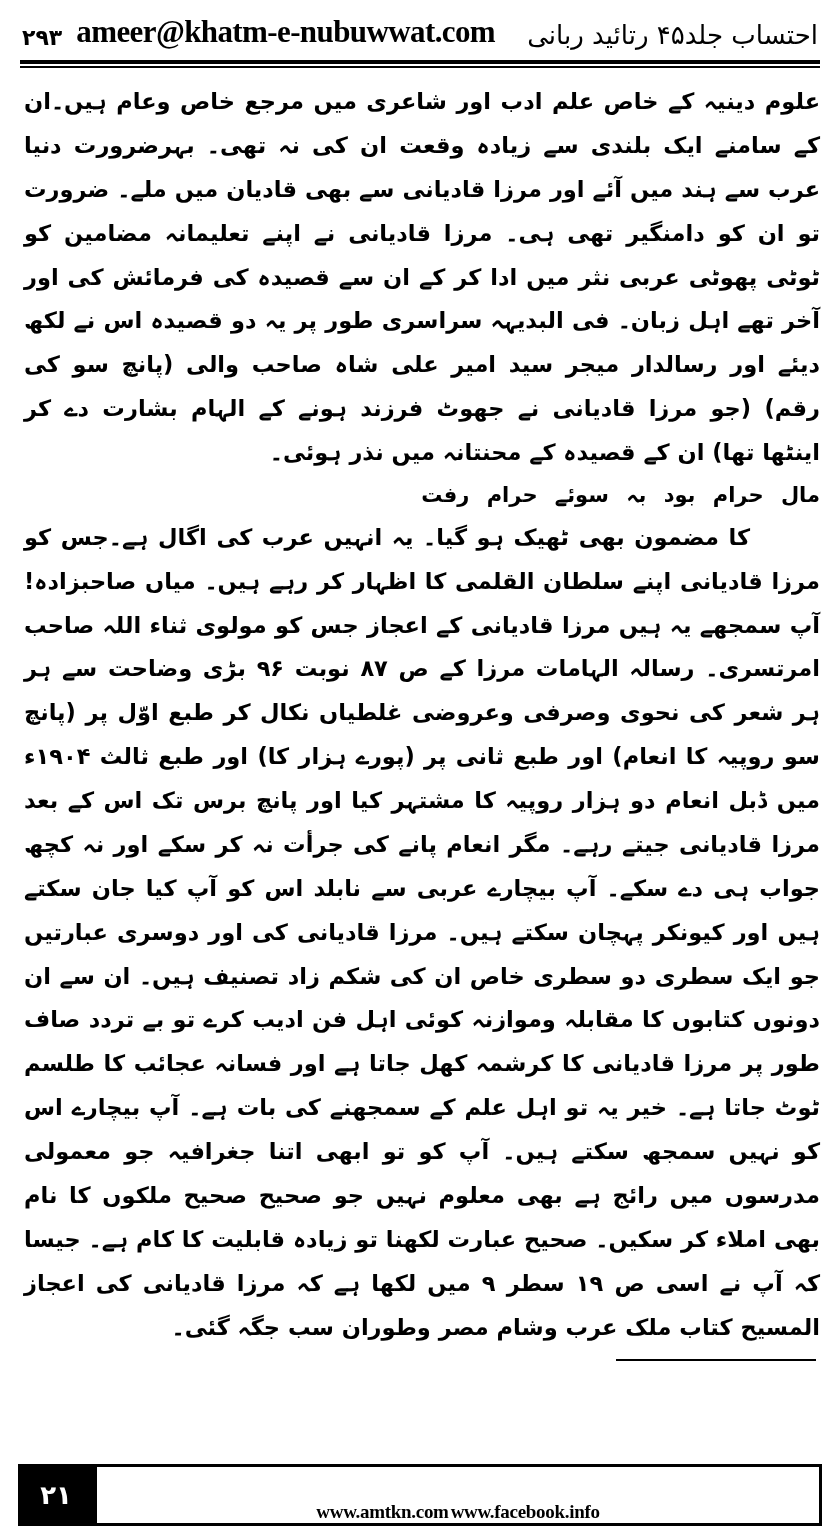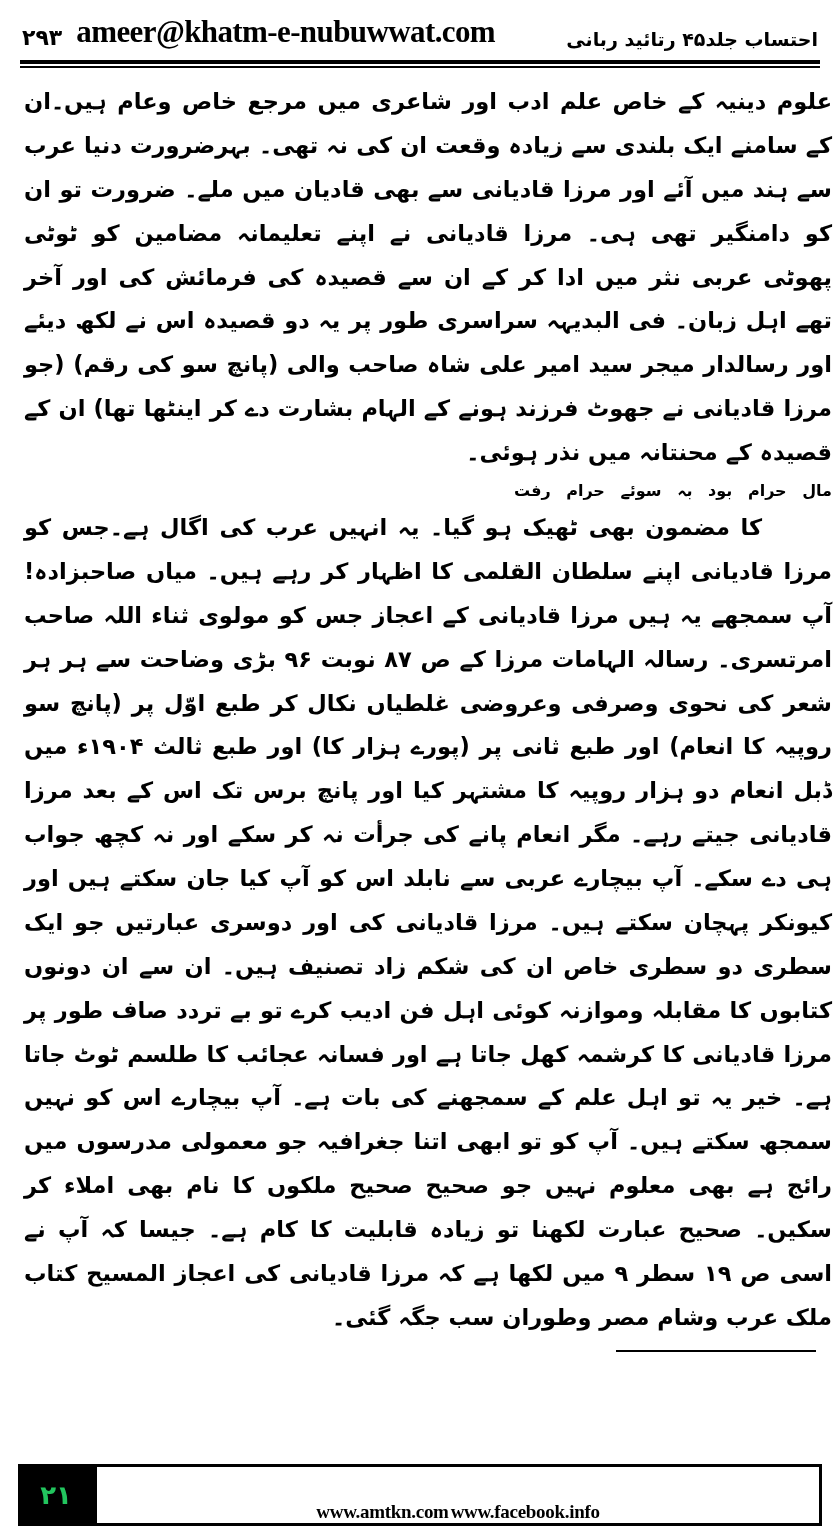--- a/index.html
+++ b/index.html
@@ -27,22 +27,22 @@
   
   .header {
     display: flex;
     align-items: flex-end;
     justify-content: space-between;
     padding: 14px 22px 4px 22px;
     direction: rtl;
   }
   .header-right {
     font-family: "DejaVu Sans", sans-serif;
-    font-size: 19px;
-    font-weight: bold;
+    font-size: 26px;
+    font-weight: normal;
     letter-spacing: -0.5px;
     white-space: nowrap;
   }
   .header-left {
     display: flex;
     align-items: flex-end;
     gap: 14px;
     direction: ltr;
   }
   .header-email {
@@ -64,37 +64,37 @@
   }
   .rule.thin {
     height: 2px;
     margin-top: 2px;
   }
 
   
   .content {
     direction: rtl;
     text-align: justify;
-    padding: 12px 8px 0 24px;
+    padding: 12px 20px 0 24px;
     font-family: "DejaVu Sans", sans-serif;
     font-size: 22.5px;
     line-height: 1.95;
     font-weight: bold;
     text-justify: inter-word;
   }
   .content p {
     margin: 0 0 0 0;
     text-align: justify;
   }
   .para {
     text-indent: 0;
   }
   .centered-verse {
     text-align: center;
-    font-size: 16px;
+    font-size: 21px;
     font-weight: bold;
     letter-spacing: 2px;
     margin: 4px 0 2px 0;
     word-spacing: 10px;
   }
   .indent-para {
     text-indent: 70px;
   }
 
   
@@ -116,21 +116,21 @@
     align-items: stretch;
   }
   .footer-inner {
     margin: 0 18px 14px 18px;
     display: flex;
     align-items: stretch;
     width: 100%;
   }
   .footer-pageno {
     background: #000;
-    color: #22c55e;
+    color: #ffffff;
     width: 76px;
     display: flex;
     align-items: center;
     justify-content: center;
     font-size: 26px;
     font-weight: bold;
     font-family: "DejaVu Sans", sans-serif;
   }
   .footer-links {
     flex: 1;

